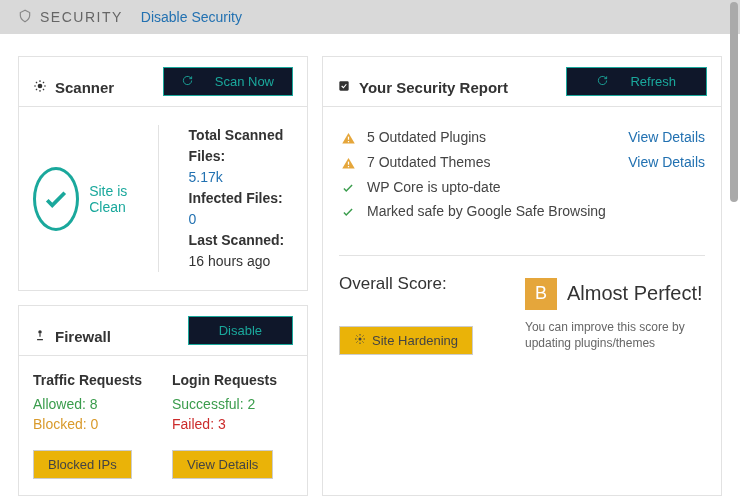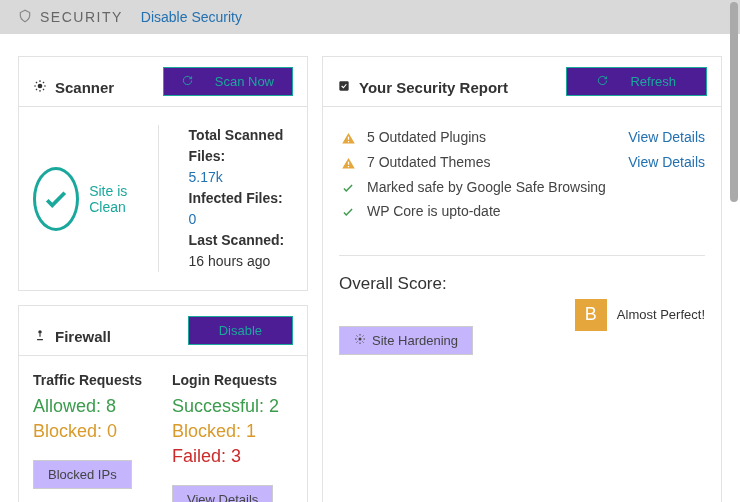--- a/index.html
+++ b/index.html
@@ -8,54 +8,54 @@
 .topbar .title { color: #666; letter-spacing: 1.5px; font-size: 14px; font-weight: 500; display: flex; align-items: center; gap: 8px; }
 .topbar .disable { color: #2271b1; font-size: 14px; }
 .shield-icon { width: 14px; height: 14px; }
 .content { padding: 22px 18px; display: flex; gap: 14px; }
 .left { width: 290px; display: flex; flex-direction: column; gap: 14px; }
 .right { flex: 1; }
 .card { border: 1px solid #e2e2e2; background: #fff; }
 .card-header { display: flex; align-items: center; justify-content: space-between; padding: 10px 14px; border-bottom: 1px solid #e2e2e2; }
 .card-title { font-size: 15px; color: #333; display: flex; align-items: center; gap: 8px; font-weight: 600; margin-top: 12px; }
 .card-title svg { width: 14px; height: 14px; }
-.btn { border: 1px solid #1aa89c; color: #1aa89c; background: #4c1d95; padding: 6px 18px; font-size: 13px; cursor: pointer; display: inline-flex; align-items: center; gap: 22px; margin-left: 16px; }
+.btn { border: 1px solid #1aa89c; color: #1aa89c; background: #0f172a; padding: 6px 18px; font-size: 13px; cursor: pointer; display: inline-flex; align-items: center; gap: 22px; margin-left: 16px; }
 .btn.wide { padding: 6px 30px; }
 .refresh-icon { width: 11px; height: 11px; }
 .scanner-body { display: flex; padding: 18px 14px; gap: 14px; }
 .clean-col { display: flex; flex-direction: row; align-items: center; gap: 10px; }
 .clean-circle { width: 64px; height: 64px; border: 3px solid #1aa89c; border-radius: 50%; display: flex; align-items: center; justify-content: center; }
 .clean-circle svg { width: 30px; height: 30px; }
 .clean-text { color: #1aa89c; font-size: 14px; }
 .scan-stats { border-left: 1px solid #e2e2e2; padding-left: 30px; font-size: 14px; line-height: 1.5; }
 .scan-stats b { font-weight: 600; }
 .link-blue { color: #2271b1; }
 .firewall-body { padding: 16px 14px; }
 .fw-cols { display: flex; gap: 18px; }
 .fw-col { flex: 1; }
 .fw-head { font-weight: 700; font-size: 14px; margin-bottom: 8px; }
-.fw-line { font-size: 18px; margin-bottom: 4px; }
+.fw-line { font-size: 14px; margin-bottom: 4px; }
 .green { color: #3a9c4c; }
 .orange { color: #d99a2b; }
 .red { color: #cc2b2b; }
-.btn-plain { border: 1px solid #ccc; background: #c4b5fd; color: #444; padding: 6px 14px; font-size: 13px; cursor: pointer; margin-top: 14px; display: inline-flex; align-items: center; gap: 6px; }
+.btn-plain { border: 1px solid #ccc; background: #eab308; color: #444; padding: 6px 14px; font-size: 13px; cursor: pointer; margin-top: 14px; display: inline-flex; align-items: center; gap: 6px; }
 .report-body { padding: 18px 16px; }
 .report-item { display: flex; align-items: flex-start; padding: 4px 0; font-size: 14px; }
 .report-icon { width: 18px; display: flex; justify-content: center; margin-right: 10px; margin-top: 2px; }
 .report-text { flex: 1; color: #444; }
 .report-link { color: #2271b1; font-size: 14px; }
 .warn-triangle svg { width: 15px; height: 15px; }
 .check-small svg { width: 14px; height: 14px; }
 .divider { height: 1px; background: #e2e2e2; margin: 32px 0 18px; }
 .score-row { display: flex; align-items: center; gap: 22px; margin-top: 8px; }
 .score-left { flex: 1; }
 .score-label { font-size: 17px; color: #333; margin-bottom: 18px; }
 .score-right { display: flex; align-items: center; gap: 10px; }
 .grade-box { width: 32px; height: 32px; background: #e5a63b; color: #fff; display: flex; align-items: center; justify-content: center; font-size: 18px; font-weight: 500; }
-.almost { font-size: 13px; color: #333; }
+.almost { font-size: 20px; color: #333; }
 .improve { font-size: 12px; color: #666; margin-top: 10px; max-width: 180px; line-height: 1.3; }
 .scrollbar { position: fixed; right: 2px; top: 2px; width: 8px; height: 200px; background: #aaa; border-radius: 4px; }
 </style>
 </head>
 <body>
 
 <div class="topbar">
   <div class="title">
     <span>
       <svg class="shield-icon" viewBox="0 0 24 24" fill="none" stroke="#888" stroke-width="2">
@@ -126,21 +126,20 @@
         <div class="fw-cols">
           <div class="fw-col">
             <div class="fw-head">Traffic Requests</div>
             <div class="fw-line green"><span>Allowed:</span> <span>8</span></div>
             <div class="fw-line orange"><span>Blocked:</span> <span>0</span></div>
             <button class="btn-plain">Blocked IPs</button>
           </div>
           <div class="fw-col">
             <div class="fw-head">Login Requests</div>
             <div class="fw-line green"><span>Successful:</span> <span>2</span></div>
-            <div class="fw-line orange"><span>Blocked:</span> <span>1</span></div>
             <div class="fw-line red"><span>Failed:</span> <span>3</span></div>
             <button class="btn-plain">View Details</button>
           </div>
         </div>
       </div>
     </div>
   </div>
 
   <div class="right">
     <div class="card" style="height:100%;">
@@ -187,29 +186,29 @@
               </div>
               <div class="report-text">7  Outdated Themes</div>
               <a class="report-link">View Details</a>
             </div>
             <div class="report-item">
               <div class="report-icon check-small">
                 <svg viewBox="0 0 24 24" fill="none" stroke="#3a9c4c" stroke-width="2.5">
                   <path d="M5 13l4 4L19 7"></path>
                 </svg>
               </div>
-              <div class="report-text">Marked safe by Google Safe Browsing</div>
+              <div class="report-text">WP Core is upto-date</div>
             </div>
             <div class="report-item">
               <div class="report-icon check-small">
                 <svg viewBox="0 0 24 24" fill="none" stroke="#3a9c4c" stroke-width="2.5">
                   <path d="M5 13l4 4L19 7"></path>
                 </svg>
               </div>
-              <div class="report-text">WP Core is upto-date</div>
+              <div class="report-text">Marked safe by Google Safe Browsing</div>
             </div>
           </div>
 
         <div class="divider"></div>
 
         <div class="score-row">
           <div class="score-left">
             <div class="score-label">Overall Score:</div>
             <button class="btn-plain">
               <span>
@@ -219,20 +218,21 @@
                   </svg>
               </span>
               <span>Site Hardening</span>
             </button>
           </div>
           <div>
             <div class="score-right">
               <div class="grade-box">B</div>
               <div class="almost">Almost Perfect!</div>
             </div>
+            <div class="improve">You can improve this score by updating plugins/themes</div>
           </div>
         </div>
       </div>
     </div>
   </div>
 </div>
 
 <div class="scrollbar"></div>
 
 </body></html>

